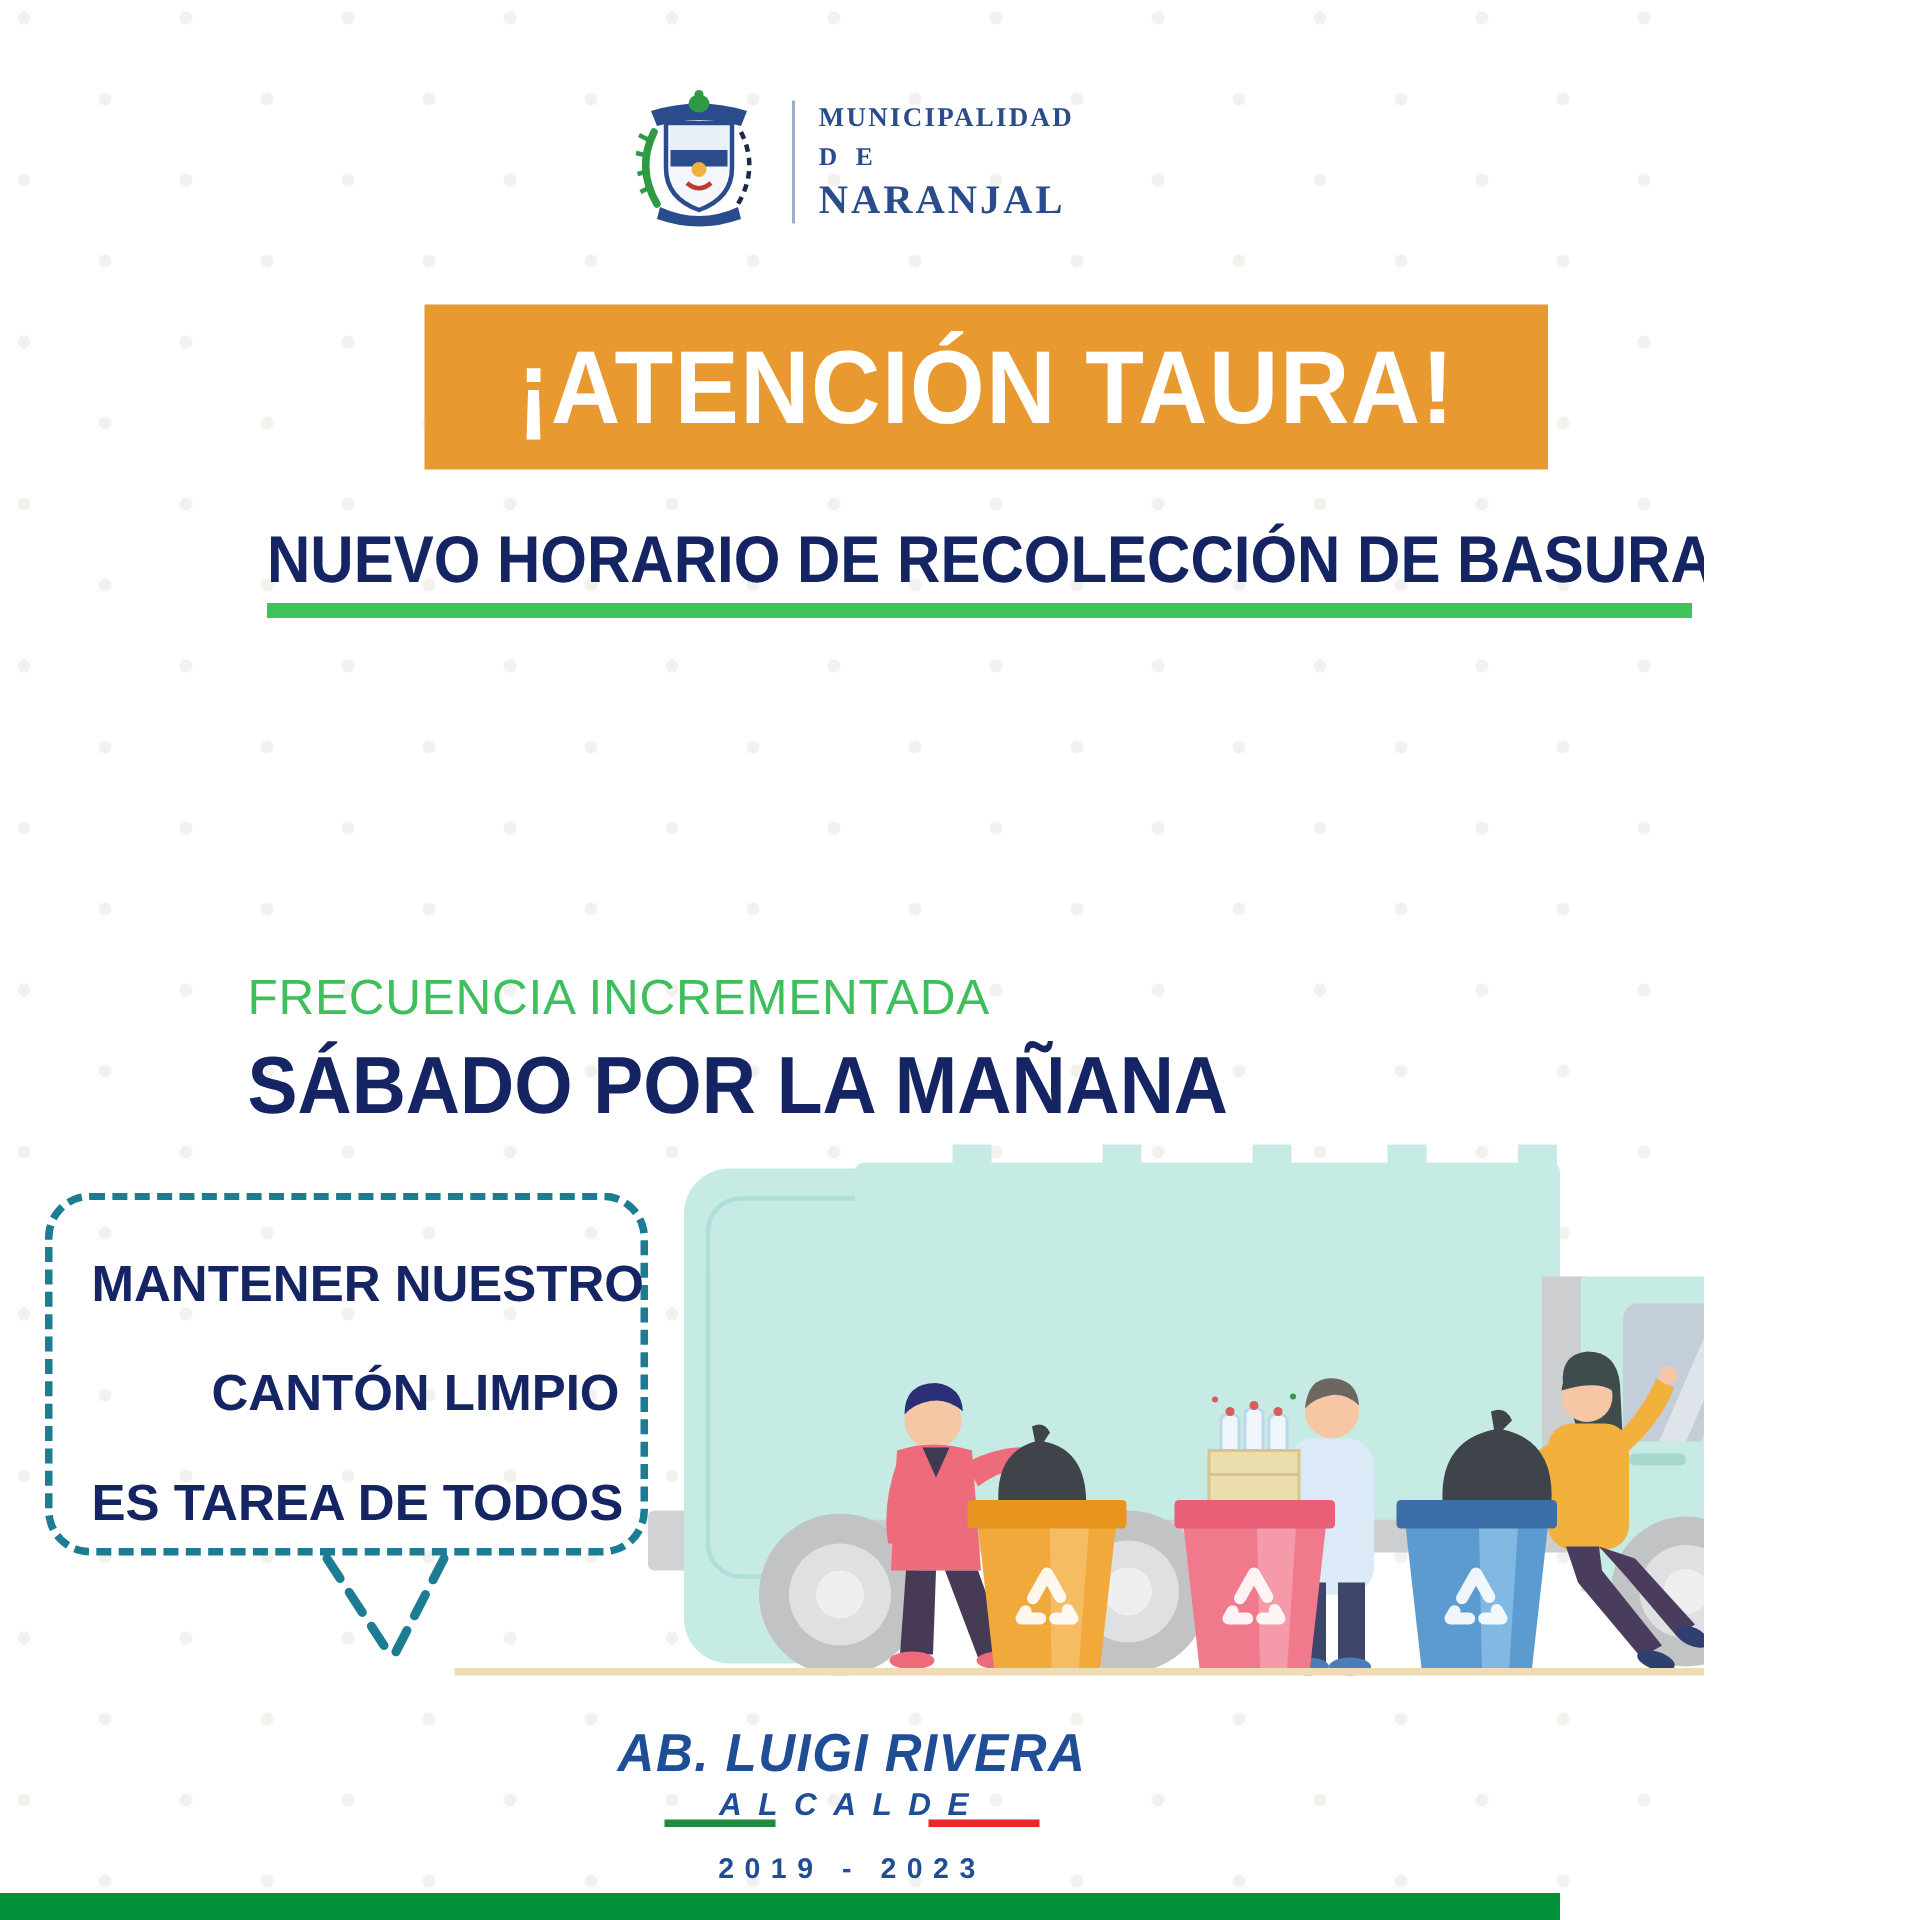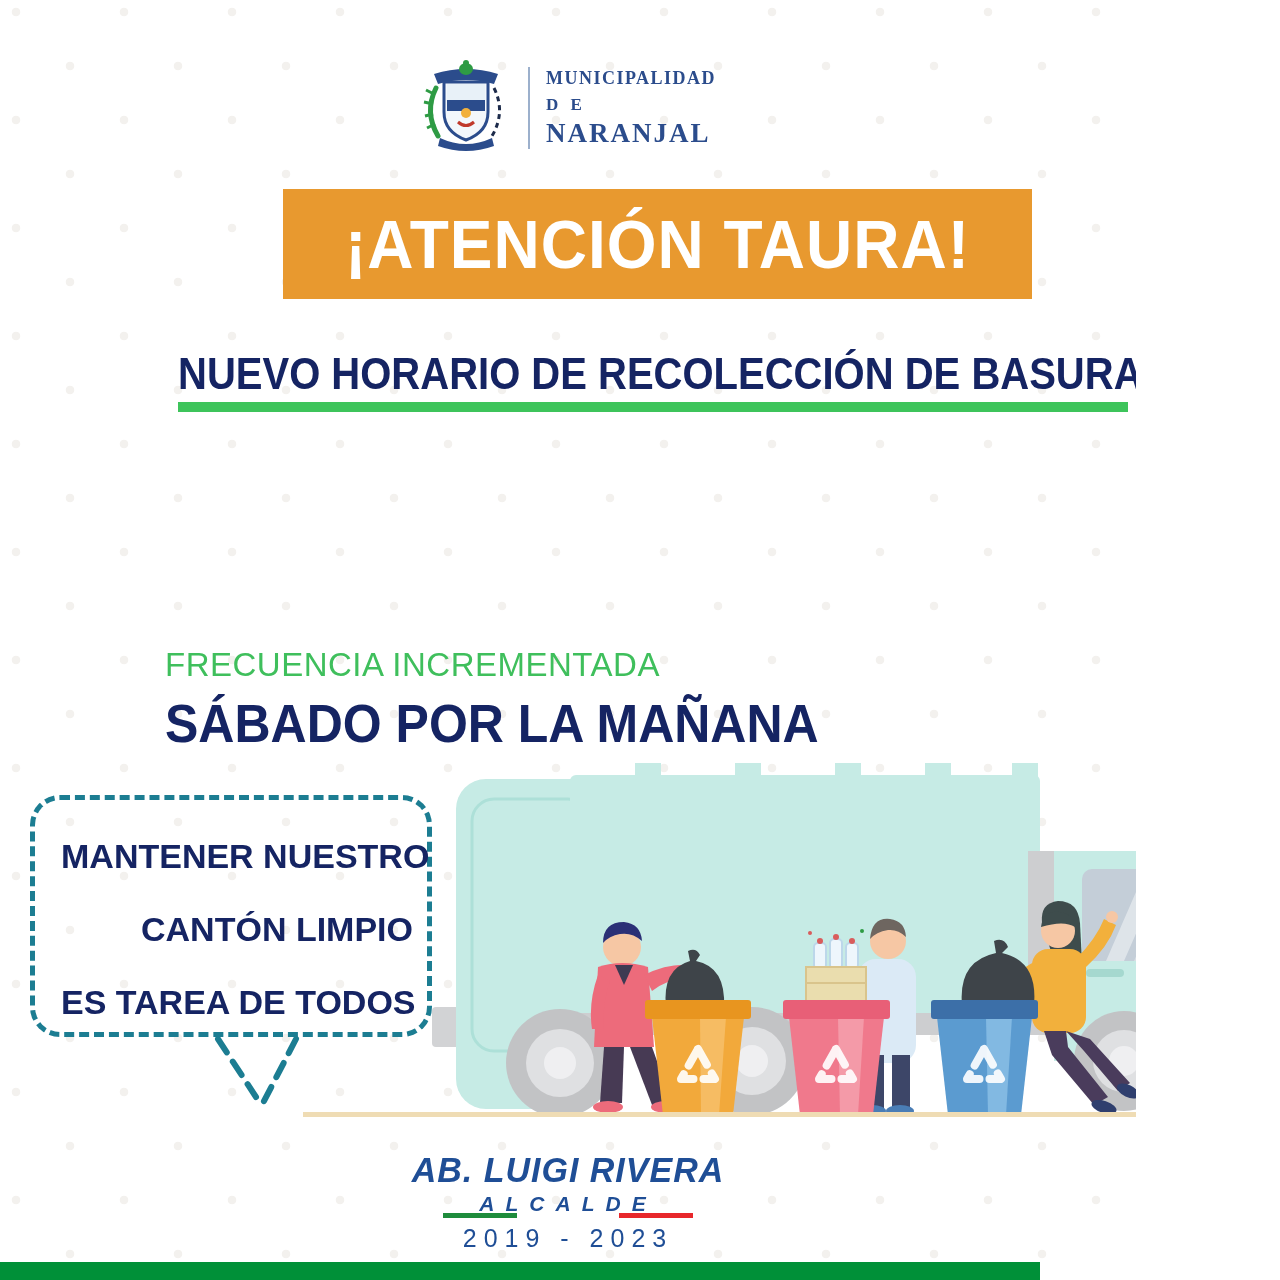--- a/index.html
+++ b/index.html
@@ -16,21 +16,21 @@
   
   .header{position:absolute; top:60px; left:0; width:100%;
     display:flex; justify-content:center; align-items:center; gap:16px;}
   .crest{display:block;}
   .logo-divider{width:2px; height:82px; background:#9cb0cc;}
   .org{color:#2B4C8C; font-family:"Liberation Serif", serif; text-align:left; line-height:1;}
   .org-l1{font-size:18px; font-weight:700; letter-spacing:1.5px;}
   .org-l2{font-size:17px; font-weight:700; letter-spacing:4px; margin-top:9px;}
   .org-l3{font-size:27px; font-weight:700; letter-spacing:2px; margin-top:7px;}
   
-  .banner{position:absolute; left:283px; top:189px; width:749px; height:110px;
+  .banner{position:absolute; left:283px; top:203px; width:749px; height:110px;
     background:#E8992F; display:flex; align-items:center; justify-content:center;}
   .banner-text{color:#ffffff; font-size:64px; font-weight:800; letter-spacing:1px;
     transform:scaleY(1.08); white-space:nowrap;}
   
   .headline{position:absolute; left:178px; top:352px; width:950px; text-align:center;}
   .headline-text{color:#152463; font-size:40px; font-weight:800; letter-spacing:0;
     white-space:nowrap; transform:scaleY(1.1); display:block;}
   .headline-underline{height:10px; background:#3EC45B; margin-top:5px;}
   
   .sec{position:absolute; left:165px; text-align:left;}
@@ -47,21 +47,21 @@
   .illu{position:absolute; left:0; top:755px;}
   
   .sig{position:absolute; top:1150px; left:0; width:100%; text-align:center; color:#1F4E96;}
   .sig-name{font-size:34px; font-weight:900; font-style:italic; letter-spacing:1px;
     transform:scaleY(1.05); display:inline-block;}
   .sig-title-row{position:relative; display:inline-block; margin-top:3px; padding:0 4px;}
   .sig-title{font-size:21px; font-weight:900; font-style:italic; letter-spacing:11px;}
   .accent-line{position:absolute; bottom:-2px; width:74px; height:5px;}
   .accent-green{left:-32px; background:#1E8C3C;}
   .accent-red{right:-32px; background:#E8272B;}
-  .sig-period{font-size:25px; font-weight:400; letter-spacing:7px; margin-top:8px;}
+  .sig-period{font-size:19px; font-weight:700; letter-spacing:7px; margin-top:20px;}
   
   .stripe-green{position:absolute; left:0; bottom:0; width:1040px; height:18px; background:#009038;}
   .stripe-red{position:absolute; left:1183px; bottom:0; width:97px; height:18px; background:#EC1C24;}
 </style>
 </head>
 <body>
 
 <div class="canvas">
 
   <div class="header">

